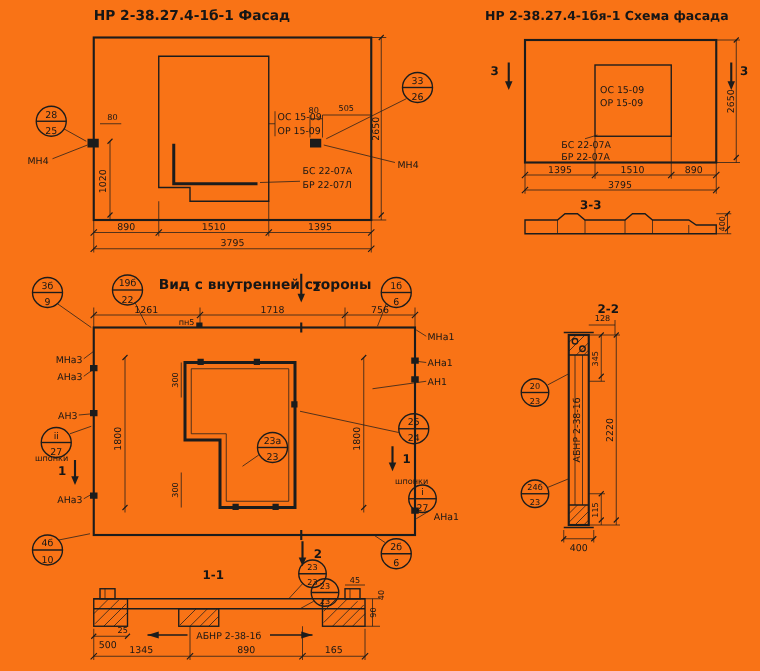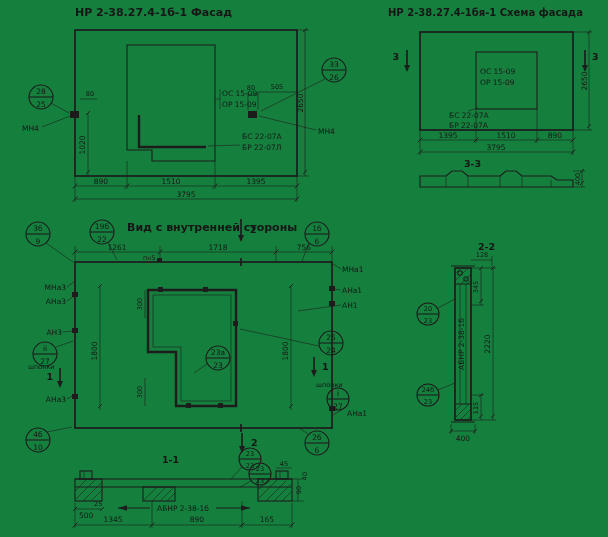--- a/index.html
+++ b/index.html
@@ -1,16 +1,16 @@
 <!DOCTYPE html>
 <html><head>
 <meta charset="utf-8">
 <style>
   html,body{margin:0;padding:0;background:#e9e8e4;}
-  .stage{width:608px;height:537px;background:#15803d;position:relative;overflow:hidden;}
+  .stage{width:608px;height:537px;background:#f97316;position:relative;overflow:hidden;}
   svg{display:block;}
   text{fill:#161616;}
   .t6  {font:6.5px  "DejaVu Sans", sans-serif;}
   .t7  {font:7.5px  "DejaVu Sans", sans-serif;}
   .t9b {font:bold 9.5px "DejaVu Sans", sans-serif;}
   .t10b{font:bold 10px  "DejaVu Sans", sans-serif;}
   .t11b{font:bold 11px  "DejaVu Sans", sans-serif;}
   .mid{text-anchor:middle;}
   .end{text-anchor:end;}
   .ln {stroke:#1c1c1c;fill:none;stroke-width:1.1;}

